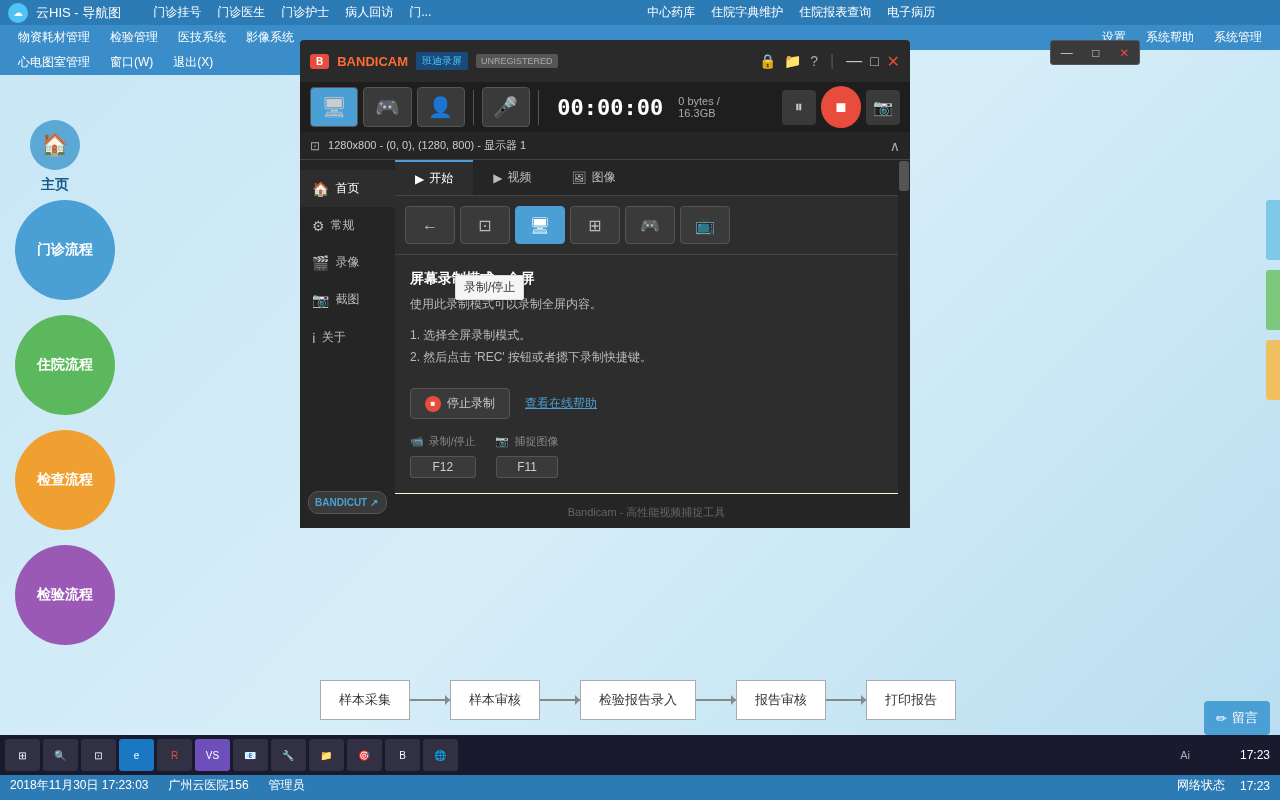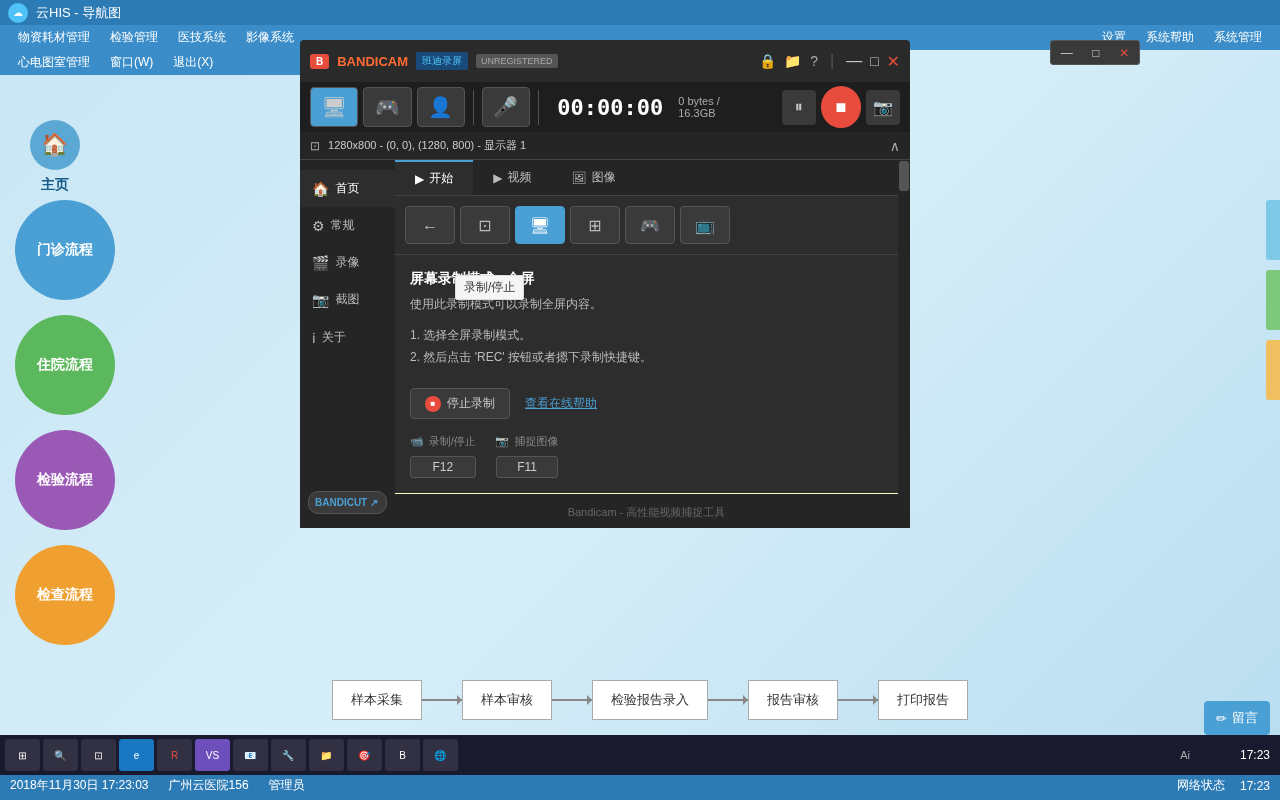--- a/index.html
+++ b/index.html
@@ -141,21 +141,20 @@
     .flow-circle.purple { background: #9b59b6; }
 
     
     .flow-process {
       position: absolute;
       bottom: 80px;
       left: 320px;
       display: flex;
       align-items: center;
       gap: 0;
-      margin-left: 12px;
     }
     .flow-box {
       background: white;
       border: 1px solid #aaa;
       padding: 10px 18px;
       font-size: 13px;
       color: #333;
       cursor: pointer;
     }
 
@@ -628,20 +627,31 @@
 </head>
 <body>
 
 <div class="his-bg"></div>
 
 <div class="top-menubar">
   <div class="top-logo">
     <span>☁</span>
   </div>
   <span class="top-title">云HIS - 导航图</span>
+  <div class="top-menu-items">
+    <span class="top-menu-item">门诊挂号</span>
+    <span class="top-menu-item">门诊医生</span>
+    <span class="top-menu-item">门诊护士</span>
+    <span class="top-menu-item">病人回访</span>
+    <span class="top-menu-item">门...</span>
+    <span style="margin-left:200px;" class="top-menu-item">中心药库</span>
+    <span class="top-menu-item">住院字典维护</span>
+    <span class="top-menu-item">住院报表查询</span>
+    <span class="top-menu-item">电子病历</span>
+  </div>
 </div>
 
 <div class="second-menubar">
   <span class="second-menu-item">物资耗材管理</span>
   <span class="second-menu-item">检验管理</span>
   <span class="second-menu-item">医技系统</span>
   <span class="second-menu-item">影像系统</span>
   <span style="margin-left:auto;" class="second-menu-item">设置</span>
   <span class="second-menu-item">系统帮助</span>
   <span class="second-menu-item">系统管理</span>
@@ -654,22 +664,22 @@
 </div>
 
 <div class="home-section">
   <div class="home-icon">🏠</div>
   <span class="home-label">主页</span>
 </div>
 
 <div class="flow-circles">
   <div class="flow-circle blue">门诊流程</div>
   <div class="flow-circle green">住院流程</div>
+  <div class="flow-circle orange">检查流程</div>
   <div class="flow-circle purple">检验流程</div>
-  <div class="flow-circle orange">检查流程</div>
 </div>
 
 <div style="position:absolute;right:0;top:200px;width:14px;height:60px;background:#7ec8e8;border-radius:3px 0 0 3px;"></div>
 <div style="position:absolute;right:0;top:270px;width:14px;height:60px;background:#7dc87d;border-radius:3px 0 0 3px;"></div>
 <div style="position:absolute;right:0;top:340px;width:14px;height:60px;background:#f0c060;border-radius:3px 0 0 3px;"></div>
 
 <div class="flow-process">
   <div class="flow-box">样本采集</div>
   <div style="width:40px;height:2px;background:#888;position:relative;">
     <div style="position:absolute;right:-5px;top:-4px;border:5px solid transparent;border-left-color:#888;"></div>

